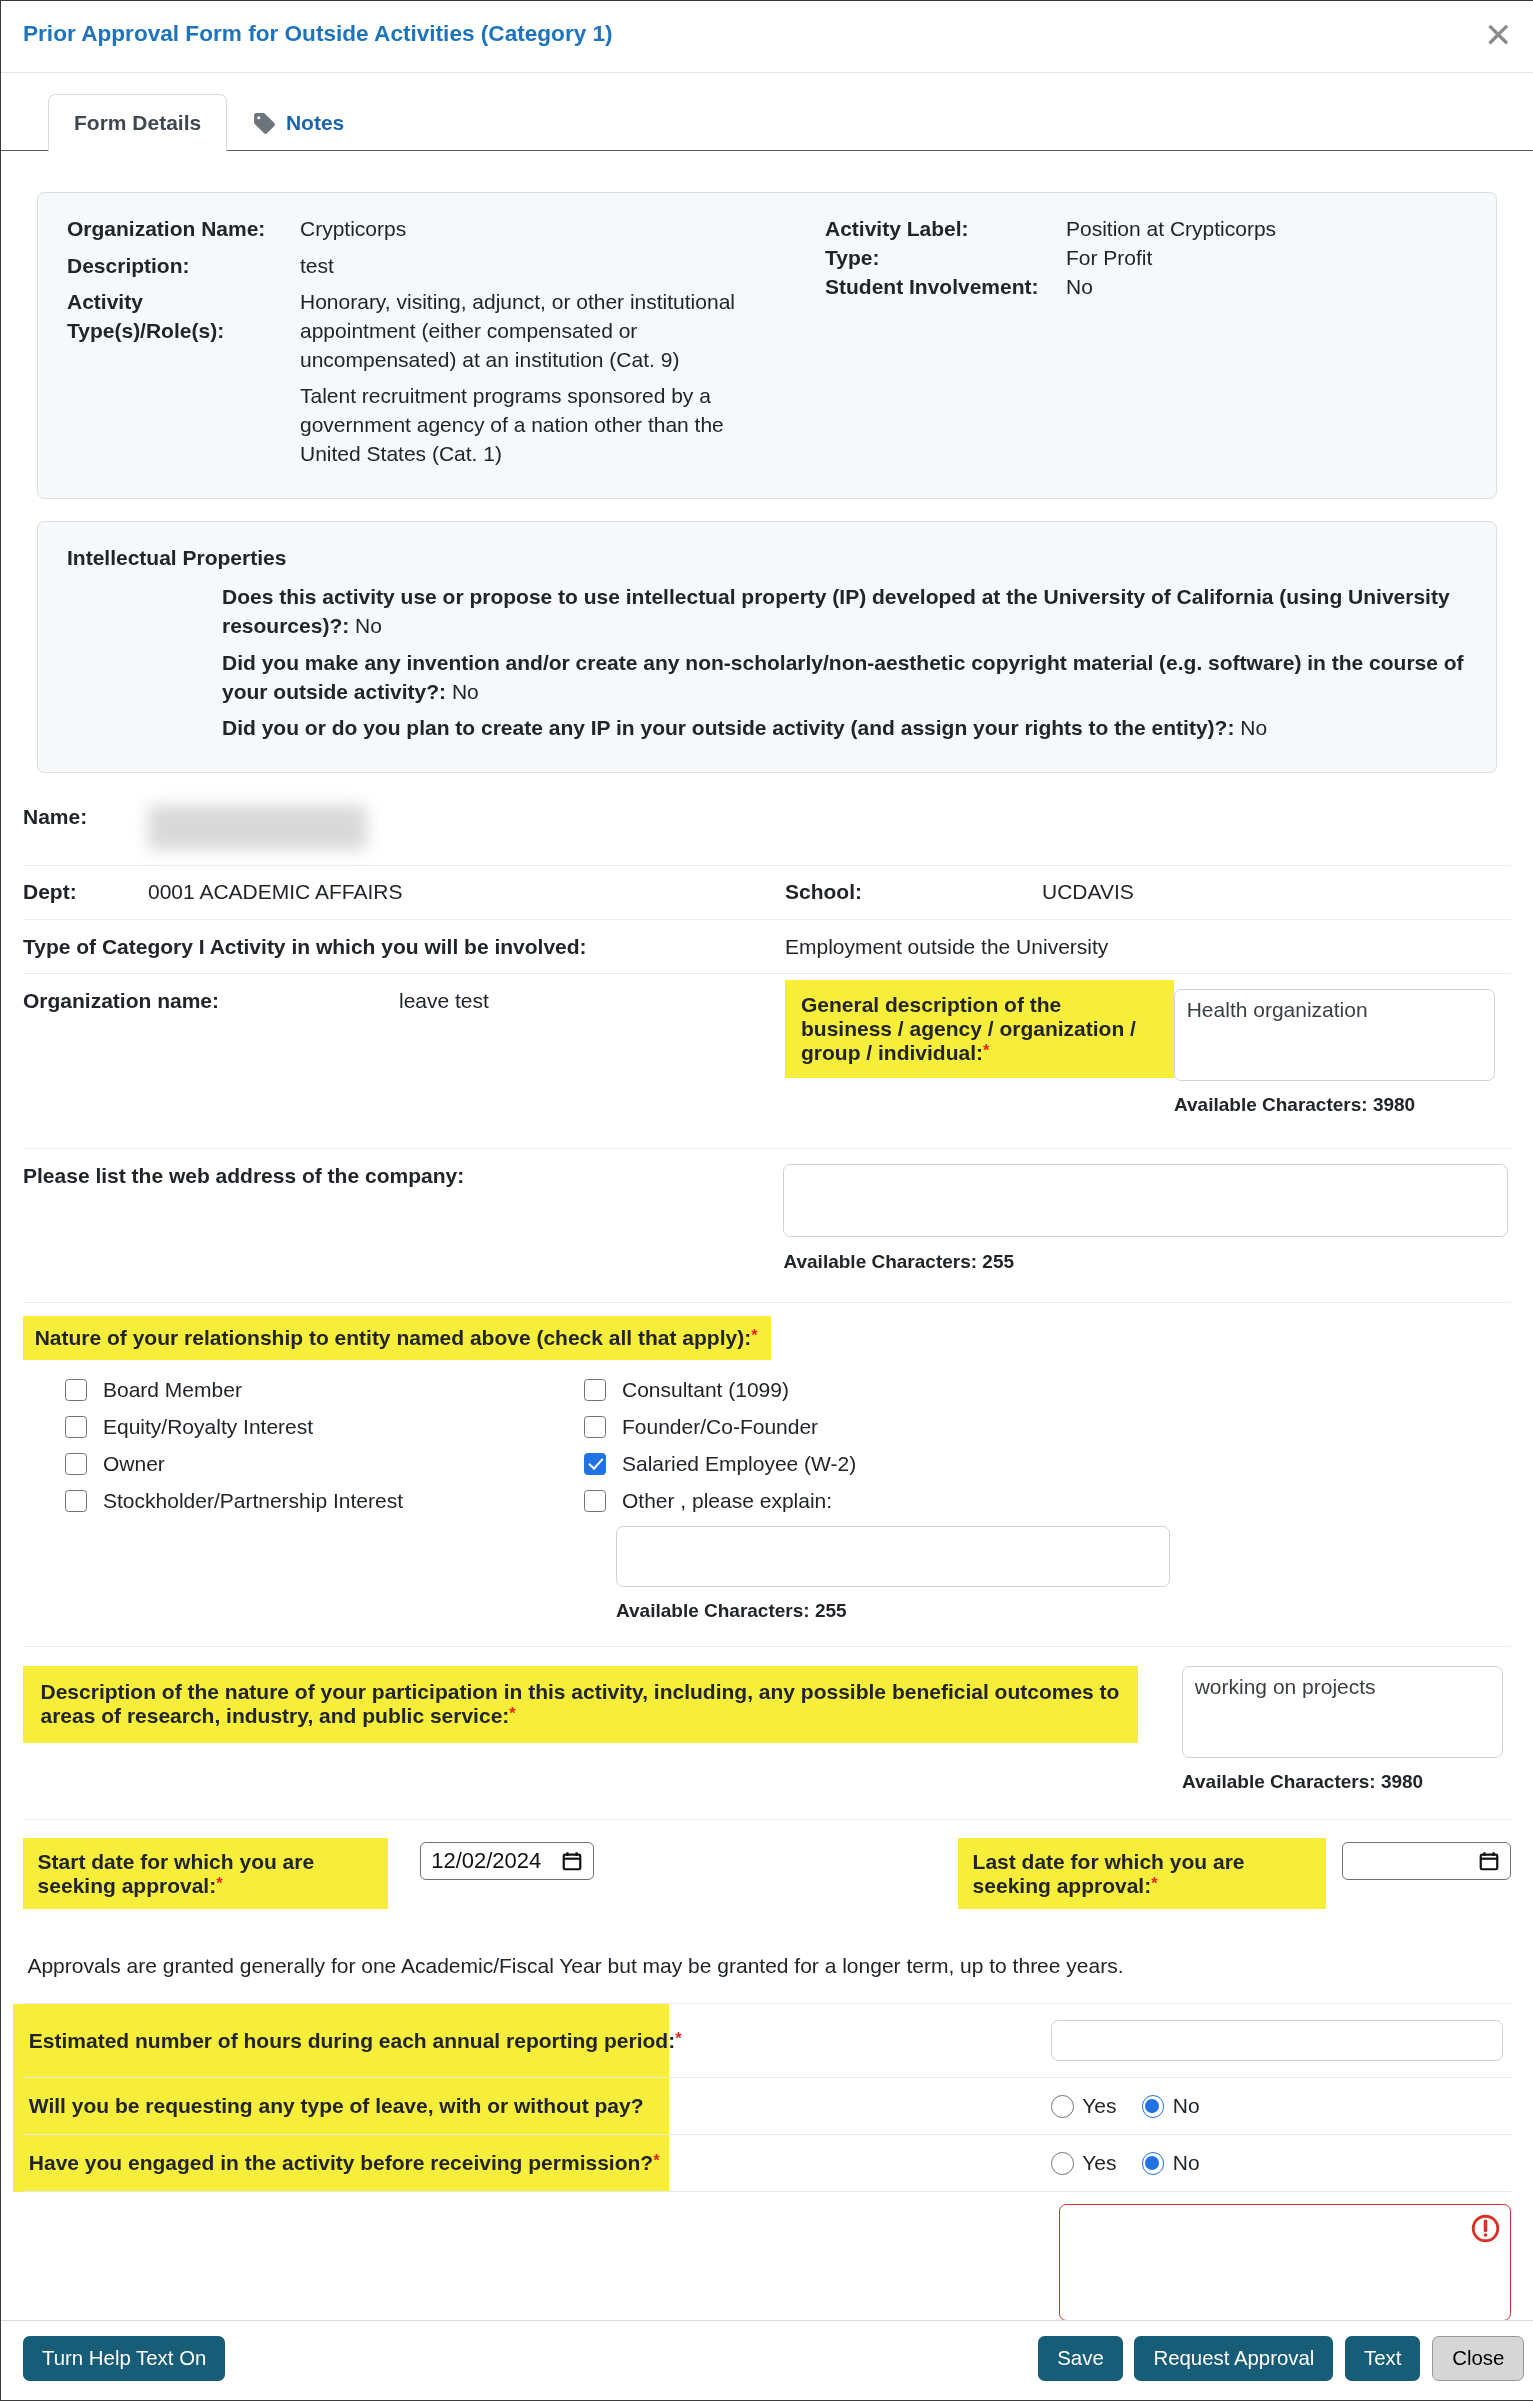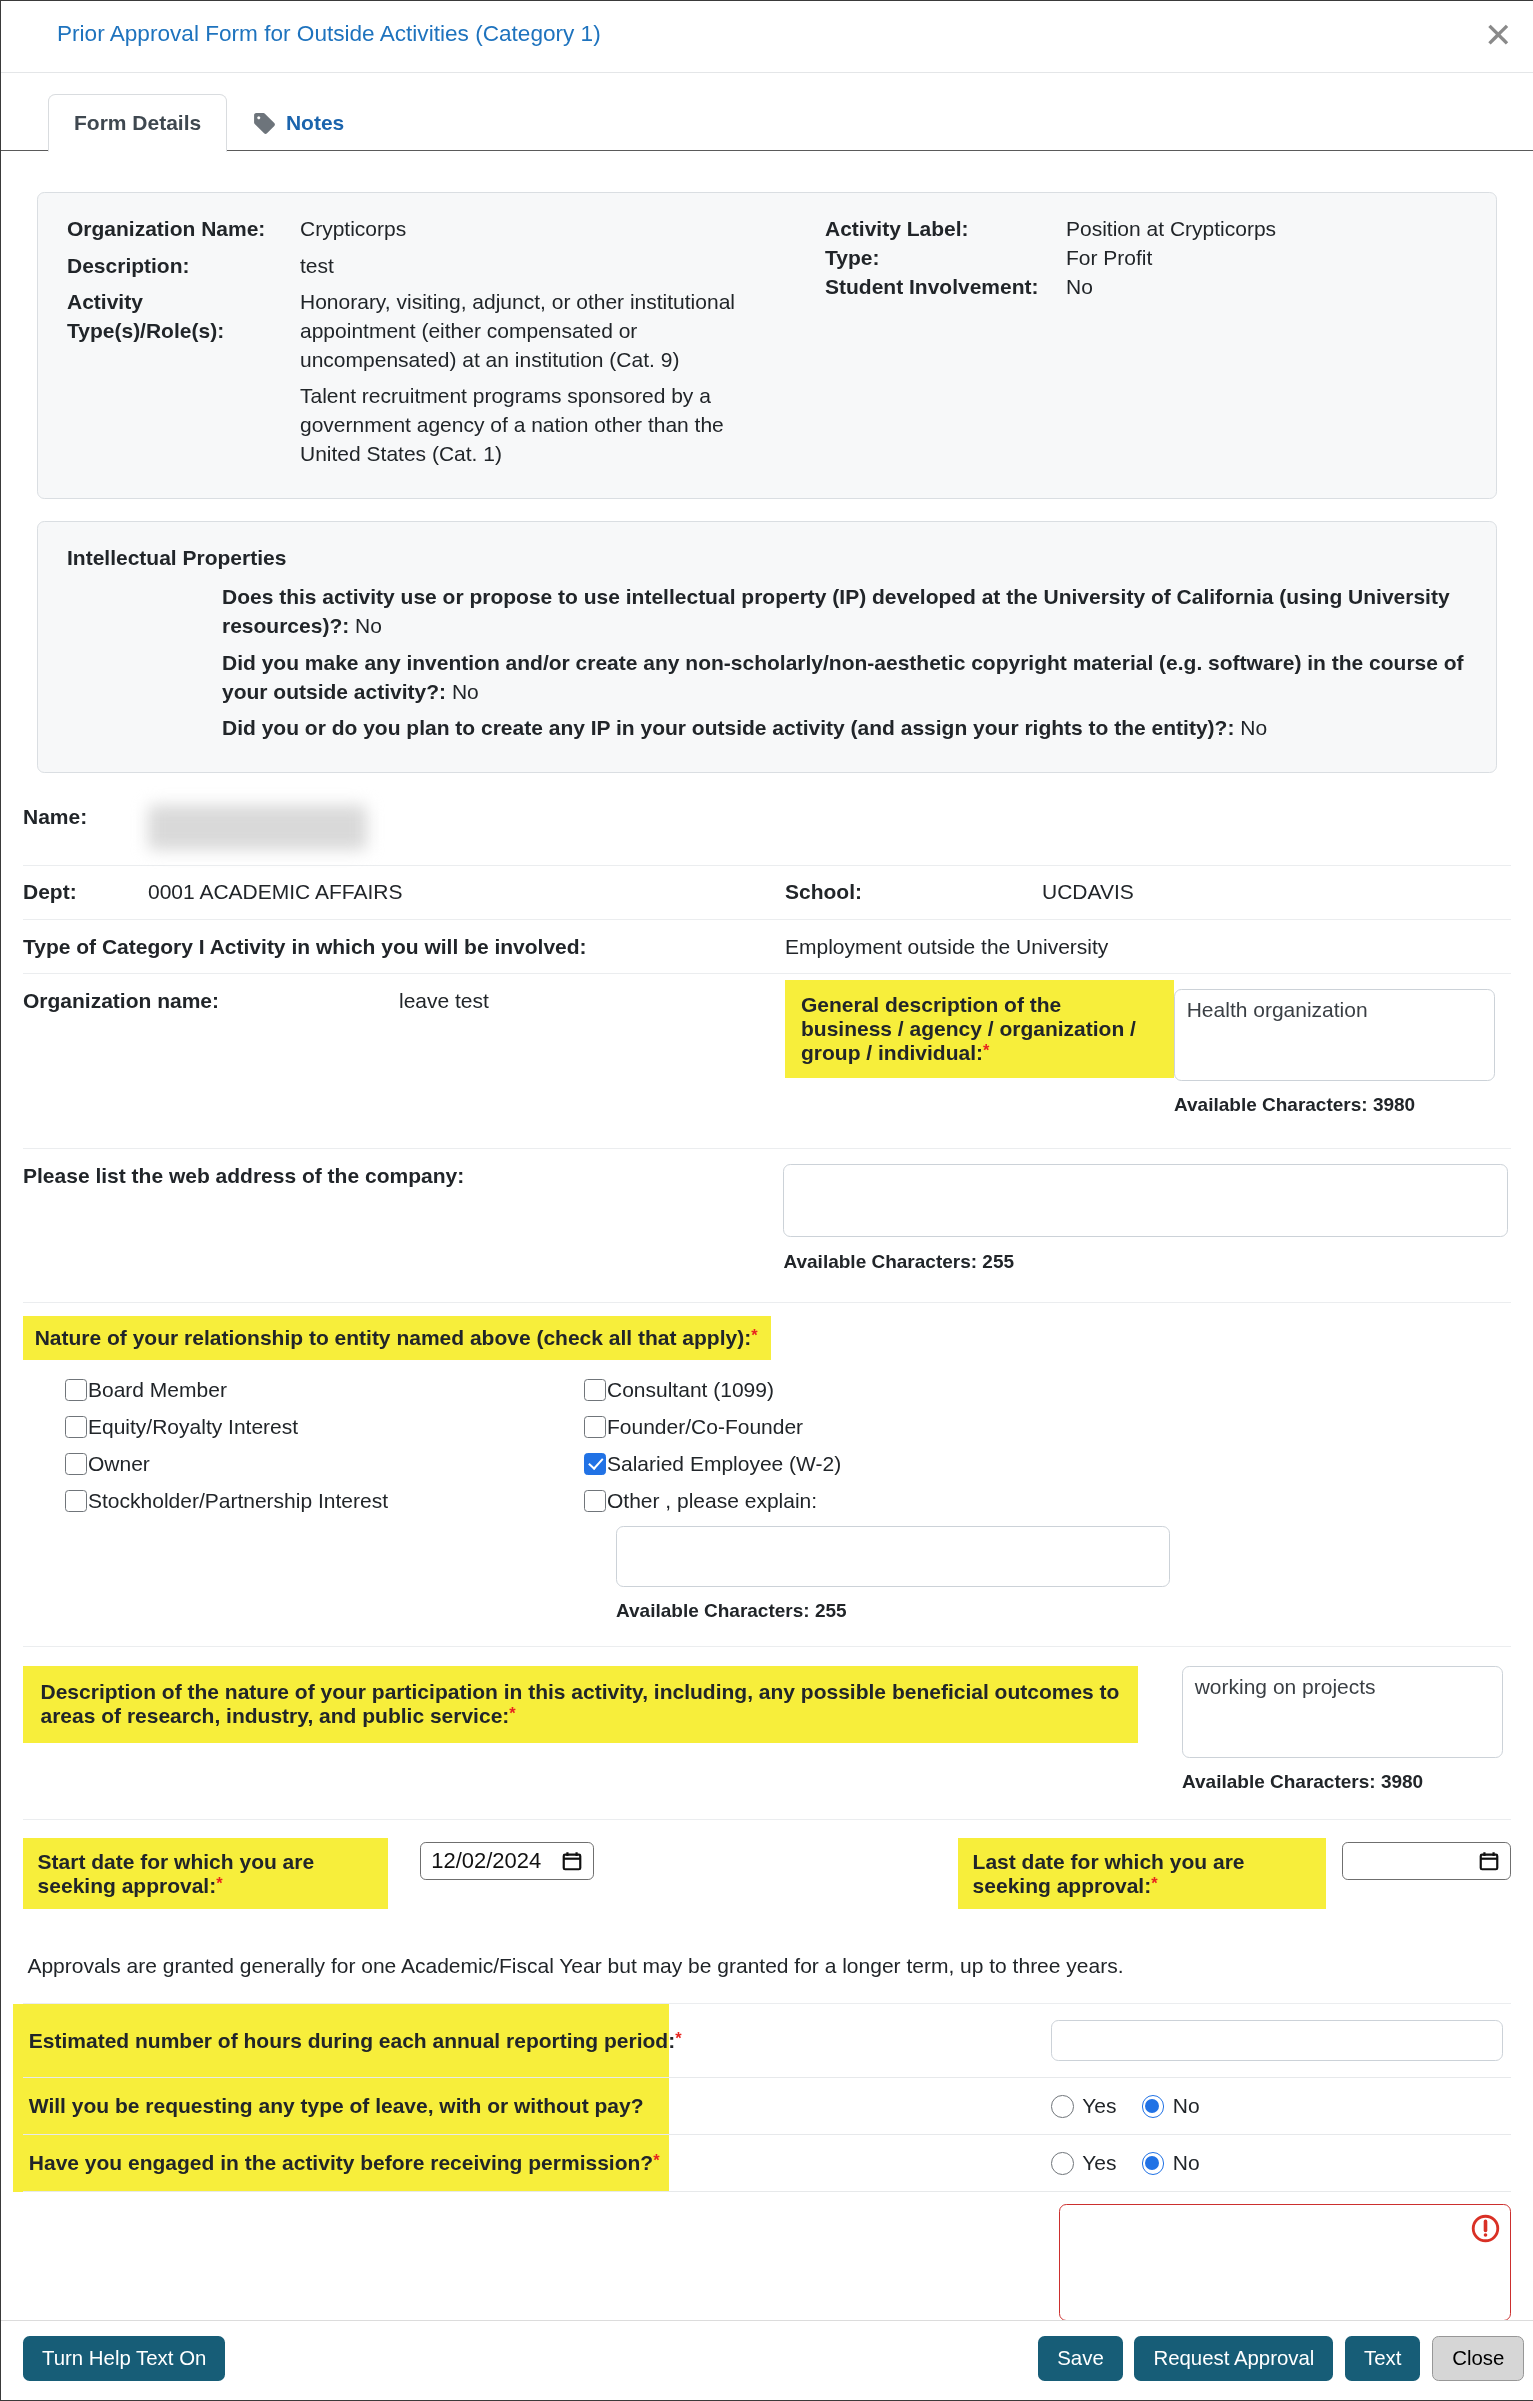--- a/index.html
+++ b/index.html
@@ -5,21 +5,21 @@
   * { margin:0; padding:0; box-sizing:border-box; }
   html,body { background:#e9e9e9; }
   body { font-family:"Liberation Sans", sans-serif; color:#212529; }
   #modal {
     position:relative; width:1534px; height:2401px; margin:0 auto;
     background:#fff; border:1.5px solid #3a3a3a; overflow:hidden;
   }
   
   .hdr { display:flex; align-items:flex-start; justify-content:space-between;
          padding:20.4px 20.4px 22px 22px; border-bottom:0.7px solid #e4e6e8; }
-  .hdr-title { color:#1e73be; font-size:22.6px; font-weight:400;margin-left:34px; }
+  .hdr-title { color:#1e73be; font-size:22.6px; font-weight:700; }
   .close-x { color:#8a8a8a; font-size:34px; line-height:29px; cursor:pointer; font-weight:300; }
   
   .tabs { margin:20.4px 0 0 0; padding-left:47px; border-bottom:1.5px solid #5a5a5a; display:flex; align-items:flex-end; }
   .tab { display:flex; align-items:center; gap:8.7px; font-size:21px; font-weight:700; padding:16px 25px; margin-bottom:-1.5px; cursor:pointer; }
   .tab.active { background:#fff; border:0.7px solid #d9dcdf; border-bottom:1.5px solid #fff; border-radius:7.3px 7.3px 0 0; color:#3f4850; }
   .tab.notes { color:#1b64ad; border:none; }
   .tag-ico { width:25px; height:25px; fill:#6d747b; }
   
   .card { margin:41px 36px 0 36px; background:#f7f8f9; border:0.7px solid #dadee2; border-radius:7.3px; padding:22px 29px; font-size:21px; line-height:1.38; }
   .card2 { margin-top:22px; }
@@ -60,21 +60,21 @@
   .ta-other { width:554px; height:61px; }
   .ta-part { width:321px; height:92px; }
   .ta-renew { width:452px; height:117px; border-color:#cc2f2e; }
   .web-col { margin-left:0; width:729px; }
   .spacer { flex:1; }
   
   .rel-band { display:inline-block; padding:10.2px 13px 10.2px 11.7px; margin:4.4px 0 5.8px 0; }
   .cb-grid { display:flex; margin:11.7px 0 4.4px 0; }
   .cb-col1 { width:561px; padding-left:42px; }
   .cb-col2 { flex:1; }
-  .cb-item { display:flex; align-items:center; gap:1px; margin-bottom:13px; }
+  .cb-item { display:flex; align-items:center; gap:16px; margin-bottom:13px; }
   .cb { width:22px; height:22px; border:1.5px solid #70757a; border-radius:3.6px; background:#fff; position:relative; flex:none; cursor:pointer; }
   .cb.on { background:#2172e5; border-color:#2172e5; }
   .cb.on::after { content:""; position:absolute; left:6.6px; top:1.5px; width:5.8px; height:11.7px;
                   border:solid #fff; border-width:0 2.9px 2.9px 0; transform:rotate(42deg); }
   .other-wrap { margin:2.9px 0 0 32px; }
   
   .ylab-date { width:365px; padding:11.7px 14.6px; }
   .date-in { display:flex; align-items:center; justify-content:space-between; gap:10.2px;
              border:1.5px solid #6f6f6f; border-radius:5.8px; background:#fff; height:38px; padding:0 10.2px;
              font-size:22px; color:#111; margin:4.4px 0 0 32px; cursor:pointer; }

